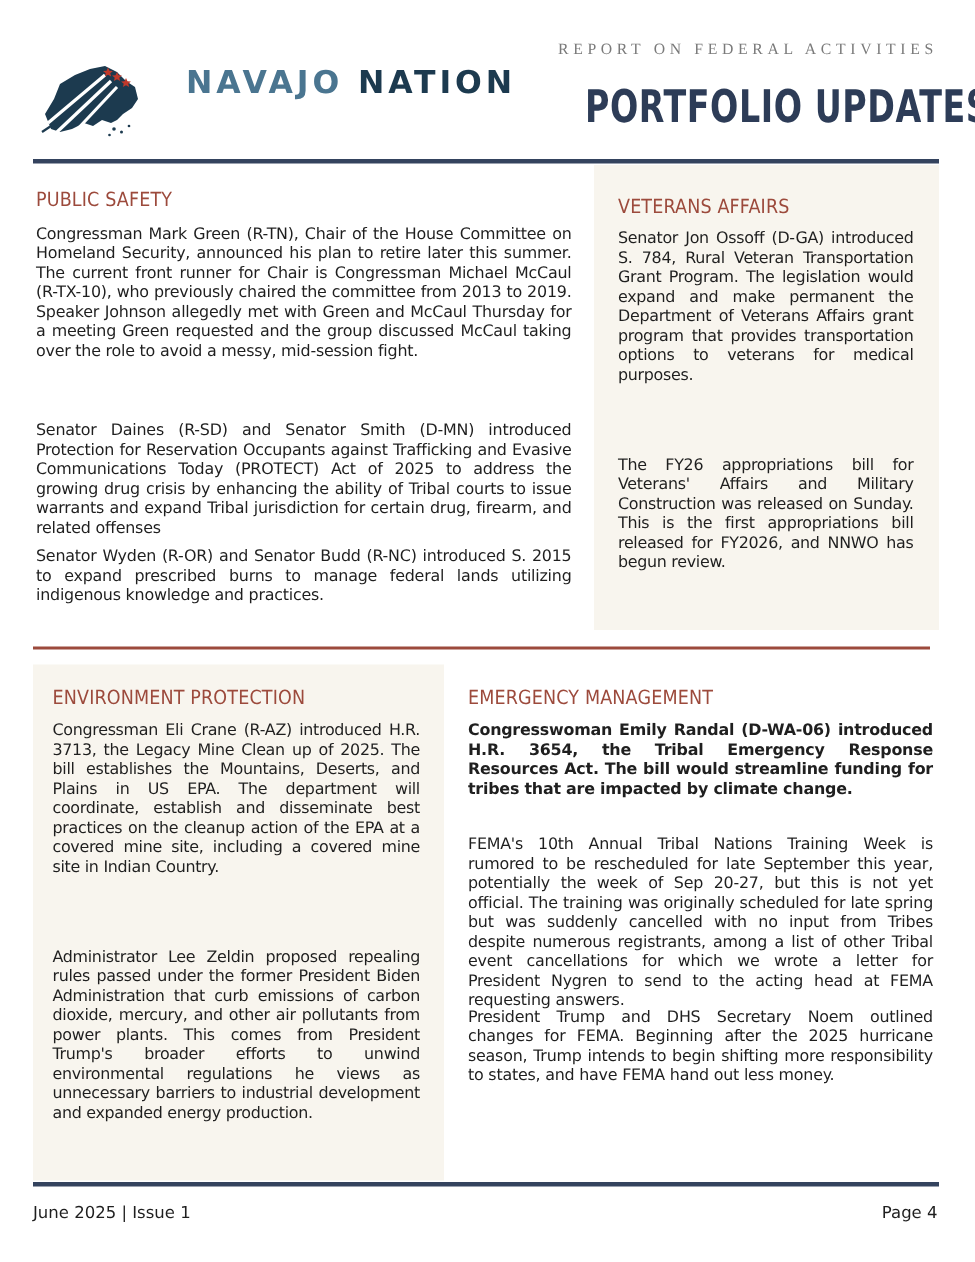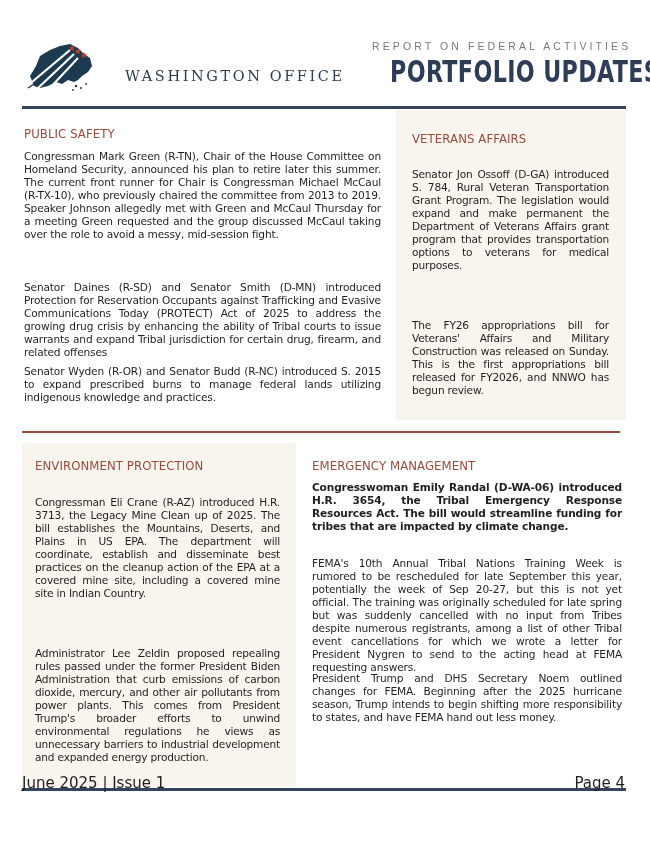--- a/index.html
+++ b/index.html
@@ -6,54 +6,57 @@
     html, body { width: 650px; height: 841px; background: #ffffff; overflow: hidden; }
     body { position: relative; font-family: "DejaVu Sans", sans-serif; color: #1f1f1f; }
 
     .logo { position: absolute; left: 26px; top: 36px; width: 290px; height: 56px; }
     .logo-mark { position: absolute; left: 0; top: 0; width: 72px; height: 56px; }
     .logo-line1 { position: absolute; left: 98px; top: 7px; font-family: "DejaVu Sans", sans-serif; font-weight: bold; font-size: 21px; letter-spacing: 2.6px; white-space: nowrap; line-height: 24px; }
     .logo-line1 .a { color: #4a7590; }
     .logo-line1 .b { color: #1c3a4f; }
     .logo-line2 { position: absolute; left: 99px; top: 31px; font-family: "DejaVu Serif", serif; font-size: 14.5px; letter-spacing: 2.6px; color: #2a3d4c; white-space: nowrap; line-height: 18px; }
 
-    .report-label { position: absolute; left: 372px; top: 40px; font-family: Liberation Sans, sans-serif; font-size: 10.5px; letter-spacing: 3.1px; color: #7a7a7a; white-space: nowrap; }
+    .report-label { position: absolute; left: 372px; top: 28px; font-family: Liberation Serif, serif; font-size: 10.5px; letter-spacing: 3.1px; color: #7a7a7a; white-space: nowrap; }
     .report-title { position: absolute; left: 390px; top: 50px; font-family: "DejaVu Sans", sans-serif; font-weight: bold; font-size: 30px; color: #2d3c57; letter-spacing: 0.5px; transform: scaleX(0.74); transform-origin: left top; white-space: nowrap; line-height: 44px; }
 
     .rule-navy { position: absolute; height: 3px; background: #34435e; }
     .rule-rust { position: absolute; height: 2px; background: #9c4a3c; }
 
     .box { position: absolute; background: #f8f5ee; }
 
     .section-title { position: absolute; font-family: "DejaVu Sans", sans-serif; font-size: 13px; color: #9c4a3c; letter-spacing: 0.1px; white-space: nowrap; transform: scaleX(0.9); transform-origin: left top; }
 
     .para { position: absolute; font-family: "DejaVu Sans", sans-serif; font-size: 10.6px; line-height: 13px; color: #1f1f1f; text-align: justify; text-align-last: left; letter-spacing: -0.15px; }
-    .para.narrow { letter-spacing: -0.2px; margin-top: 15px; }
+    .para.narrow { letter-spacing: -0.2px; }
 
-    .footer { position: absolute; top: 774px; font-family: "DejaVu Sans", sans-serif; font-size: 15px; color: #1f1f1f; white-space: nowrap; }
+    .footer { position: absolute; top: 802px; font-family: "DejaVu Sans", sans-serif; font-size: 11px; color: #1f1f1f; white-space: nowrap; }
   </style>
 </head>
 <body>
 
 <div class="logo">
   <svg class="logo-mark" viewBox="0 0 72 56">
     <path d="M8 50 L4 40 L10 30 L14 20 L24 14 L34 10 L44 8 L52 12 L58 18 L64 22 L66 30 L62 36 L56 40 L52 44 L48 46 L42 44 L36 48 L30 46 L22 50 L14 52 Z" fill="#1c3a4f"></path>
     <path d="M6 46 L44 14" stroke="#ffffff" stroke-width="2.2" fill="none"></path>
     <path d="M12 52 L48 18" stroke="#ffffff" stroke-width="2.2" fill="none"></path>
     <path d="M22 54 L52 22" stroke="#ffffff" stroke-width="2" fill="none"></path>
     <path d="M2 52 L8 48" stroke="#1c3a4f" stroke-width="1.5"></path>
     <circle cx="50" cy="50" r="1.2" fill="#1c3a4f"></circle>
     <circle cx="55" cy="52" r="1" fill="#1c3a4f"></circle>
     <circle cx="60" cy="48" r="0.9" fill="#1c3a4f"></circle>
     <circle cx="47" cy="54" r="0.9" fill="#1c3a4f"></circle>
     <polygon points="46,9 47,11.2 49.3,11.4 47.5,12.8 48.1,15 46,13.8 43.9,15 44.5,12.8 42.7,11.4 45,11.2" fill="#c0392b"></polygon>
     <polygon points="52,12 53,14.2 55.3,14.4 53.5,15.8 54.1,18 52,16.8 49.9,18 50.5,15.8 48.7,14.4 51,14.2" fill="#c0392b"></polygon>
     <polygon points="58,16 59,18.2 61.3,18.4 59.5,19.8 60.1,22 58,20.8 55.9,22 56.5,19.8 54.7,18.4 57,18.2" fill="#c0392b"></polygon>
   </svg>
-  <div class="logo-line2">WASHINGTON OFFICE</div>
+  <div class="logo-line1">
+    <span class="a">NAVAJO</span>
+    <span class="b">NATION</span>
+  </div>
 </div>
 
 <div class="report-label">REPORT ON FEDERAL ACTIVITIES</div>
 <div class="report-title">PORTFOLIO UPDATES</div>
 
 <div class="rule-navy" style="left:22px; top:106px; width:604px;"></div>
 
 <section>
   <div class="section-title" style="left:24px; top:126px;">PUBLIC SAFETY</div>
   <p class="para" style="left:24px; top:150px; width:357px;">Congressman Mark Green (R-TN), Chair of the House Committee on Homeland Security, announced his plan to retire later this summer. The current front runner for Chair is Congressman Michael McCaul (R-TX-10), who previously chaired the committee from 2013 to 2019. Speaker Johnson allegedly met with Green and McCaul Thursday for a meeting Green requested and the group discussed McCaul taking over the role to avoid a messy, mid-session fight.</p>

